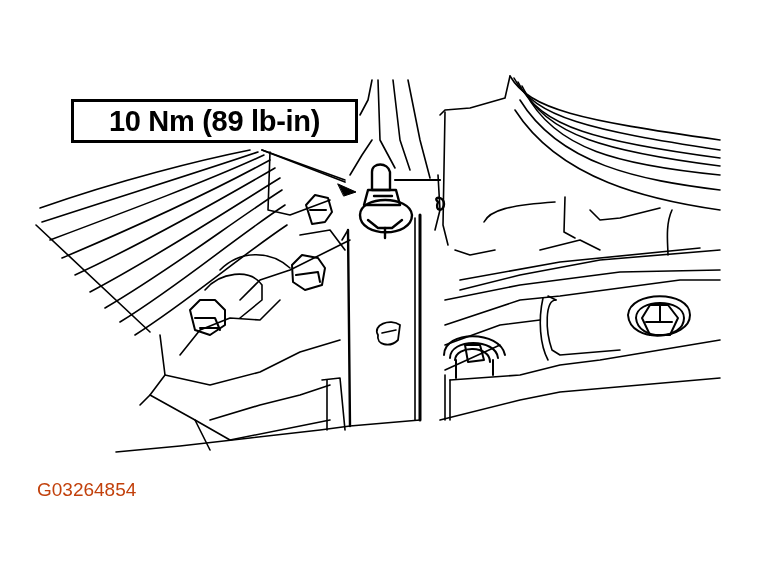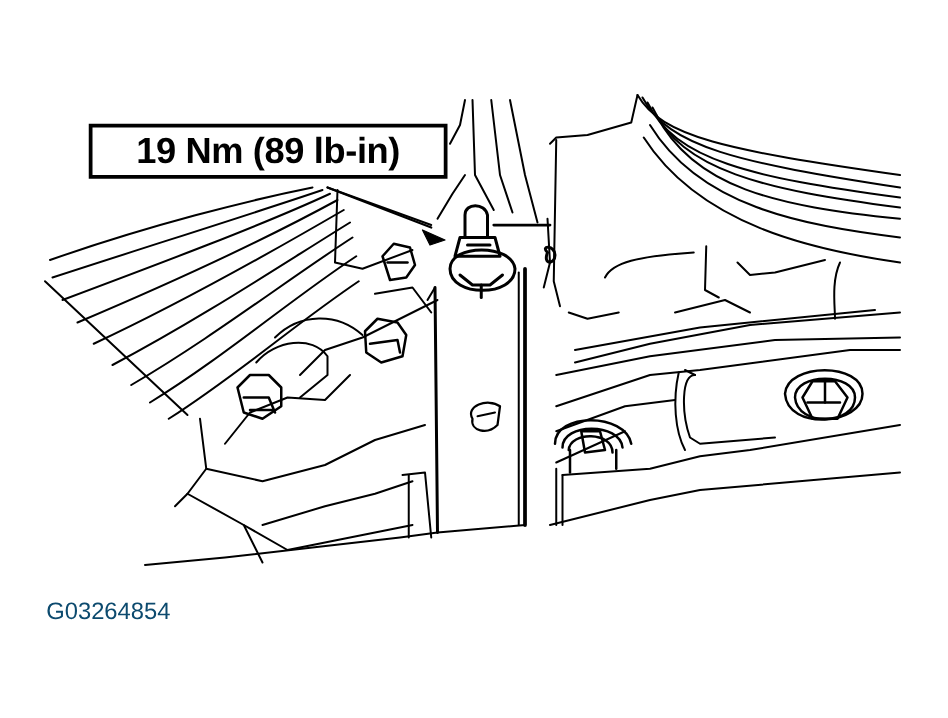--- a/index.html
+++ b/index.html
@@ -7,21 +7,21 @@
   #art { position:absolute; left:0; top:0; width:758px; height:574px; }
   .callout {
     position:absolute; left:71px; top:99px; width:287px; height:44px;
     border:3px solid #000; box-sizing:border-box; background:#fff;
     display:flex; align-items:center; justify-content:center;
     font-family:"Liberation Sans", sans-serif; font-weight:bold; font-size:29px; color:#000;
     letter-spacing:-0.3px; white-space:nowrap;
   }
   .fig-id {
     position:absolute; left:37px; top:479px;
-    font-family:"Liberation Sans", sans-serif; font-size:19px; color:#0c4a6e;
+    font-family:"Liberation Sans", sans-serif; font-size:19px; color:#c2410c;
   }
 </style>
 </head>
 <body>
 
 <svg id="art" viewBox="0 0 758 574" xmlns="http://www.w3.org/2000/svg" fill="none" stroke="#000" stroke-width="1.6" stroke-linecap="round" stroke-linejoin="round">
 
   <g>
     <path d="M40,208 C120,180 200,160 250,150"></path>
     <path d="M42,222 C125,195 205,170 258,152"></path>
@@ -149,16 +149,16 @@
   <g stroke-width="2">
     <path d="M628,315 C630,290 690,290 690,315 C690,340 630,345 628,315 Z"></path>
     <path d="M636,318 C636,298 684,298 684,318 C684,340 638,342 636,318 Z"></path>
     <path d="M642,318 L650,305 L668,305 L678,318 L670,335 L650,335 Z"></path>
     <path d="M660,305 L660,322 L672,322"></path>
     <path d="M646,322 L660,322"></path>
   </g>
 </svg>
 
 <div class="callout">
-  <span>19 Nm (89 lb-in)</span>
+  <span>10 Nm (89 lb-in)</span>
 </div>
 
 <div class="fig-id">G03264854</div>
 
 </body></html>

